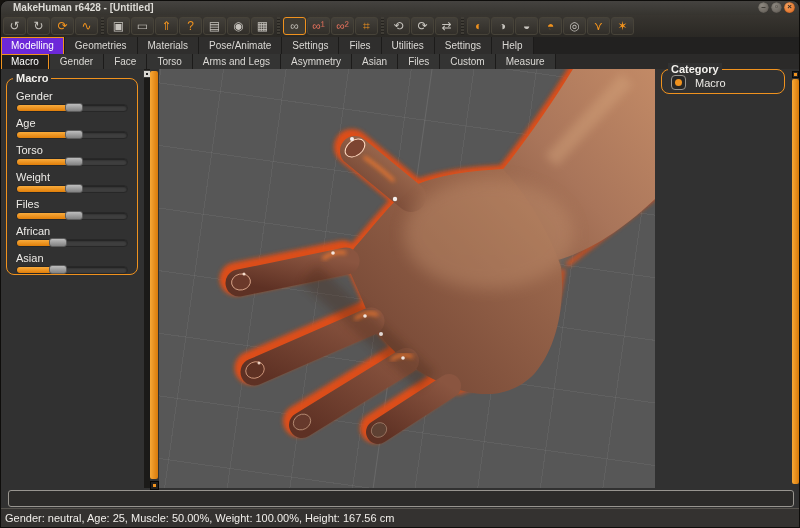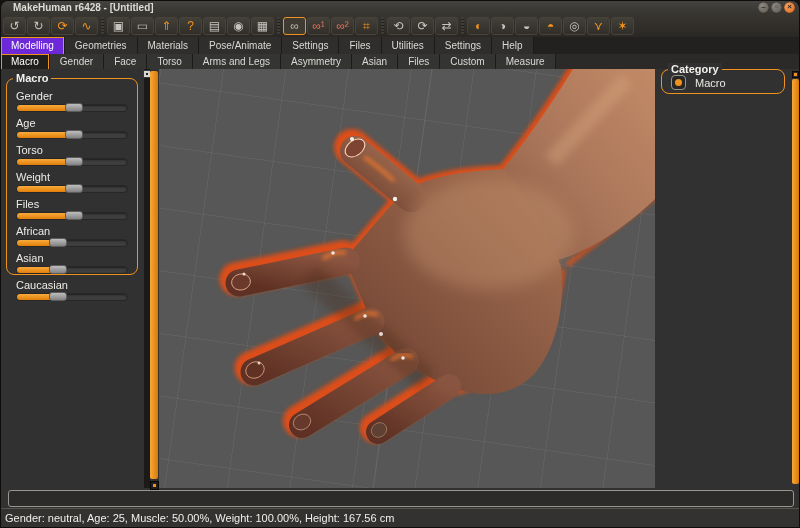--- a/index.html
+++ b/index.html
@@ -191,27 +191,20 @@
               <div class="slider-handle" style="left: calc(37% - 9px);"></div>
             </div>
           </div>
           <div class="slider">
             <div class="slider-label">Asian</div>
             <div class="slider-track">
               <div class="slider-fill" style="width: 37%;"></div>
               <div class="slider-handle" style="left: calc(37% - 9px);"></div>
             </div>
           </div>
-          <div class="slider">
-            <div class="slider-label">Caucasian</div>
-            <div class="slider-track">
-              <div class="slider-fill" style="width: 37%;"></div>
-              <div class="slider-handle" style="left: calc(37% - 9px);"></div>
-            </div>
-          </div>
         </div>
     </div>
 
     <div class="lscroll-track"></div>
     <div class="lscroll-top-btn"></div>
     <div class="vscroll-left"></div>
     <div class="vscroll-left-btn"></div>
 
     <div class="viewport">
       <div class="grid"></div>

